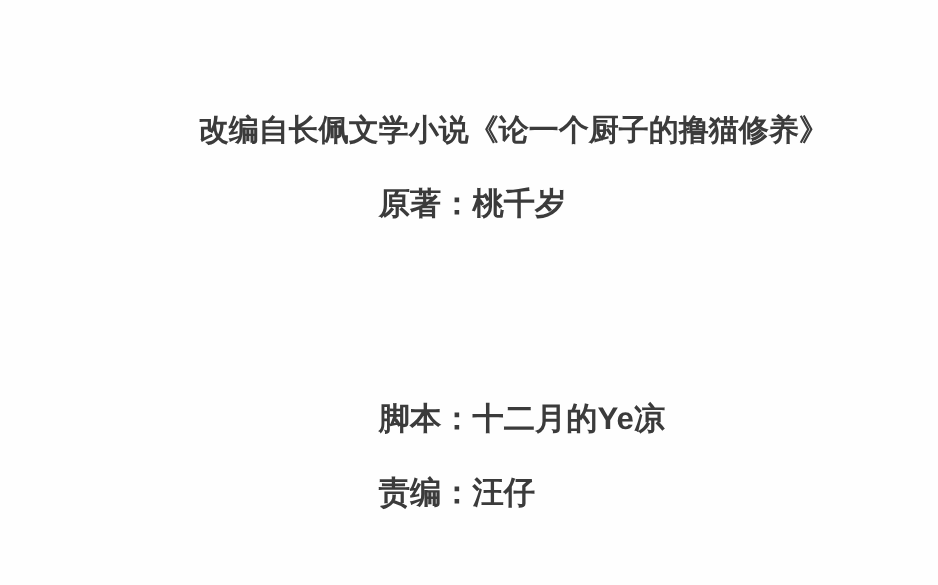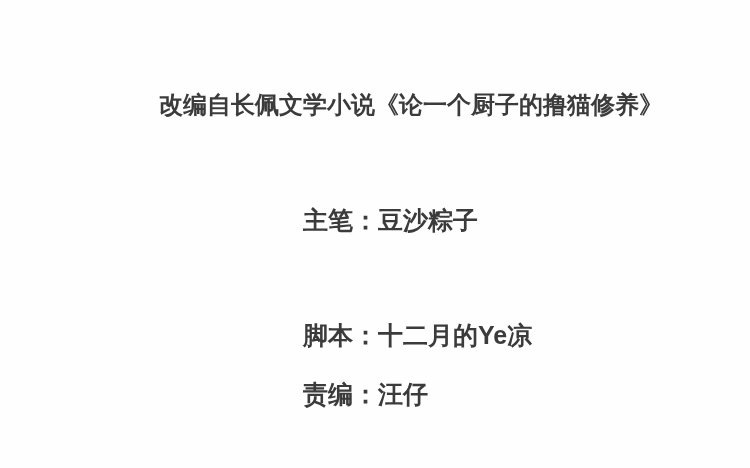--- a/index.html
+++ b/index.html
@@ -35,21 +35,21 @@
   .entry-3 { top: 323px; }
   .entry-4 { top: 382px; }
   .entry-5 { top: 438px; }
 </style>
 </head>
 <body>
 
 <div class="page" style="background-color: rgb(254, 254, 254); color: rgb(59, 59, 59);">
   <div class="line title">改编自长佩文学小说《论一个厨子的撸猫修养》</div>
 
+  <div class="line entry entry-0">原著：桃千岁</div>
 
-  <div class="line entry entry-1">主笔：豆沙粽子</div>
 
 
   <div class="line entry entry-3">脚本：十二月的Ye凉</div>
 
   <div class="line entry entry-4">责编：汪仔</div>
 
 </div>
 
 </body></html>

